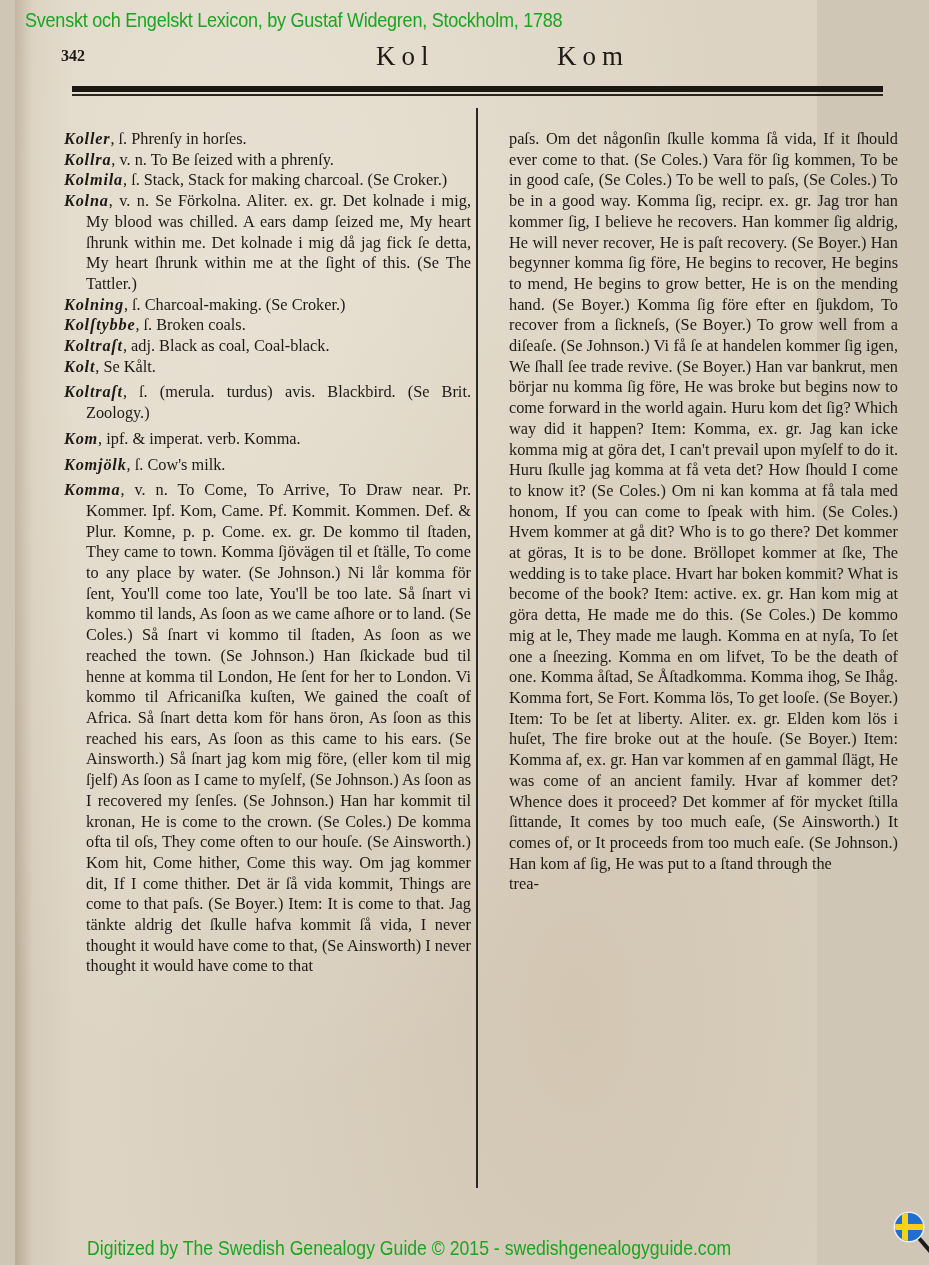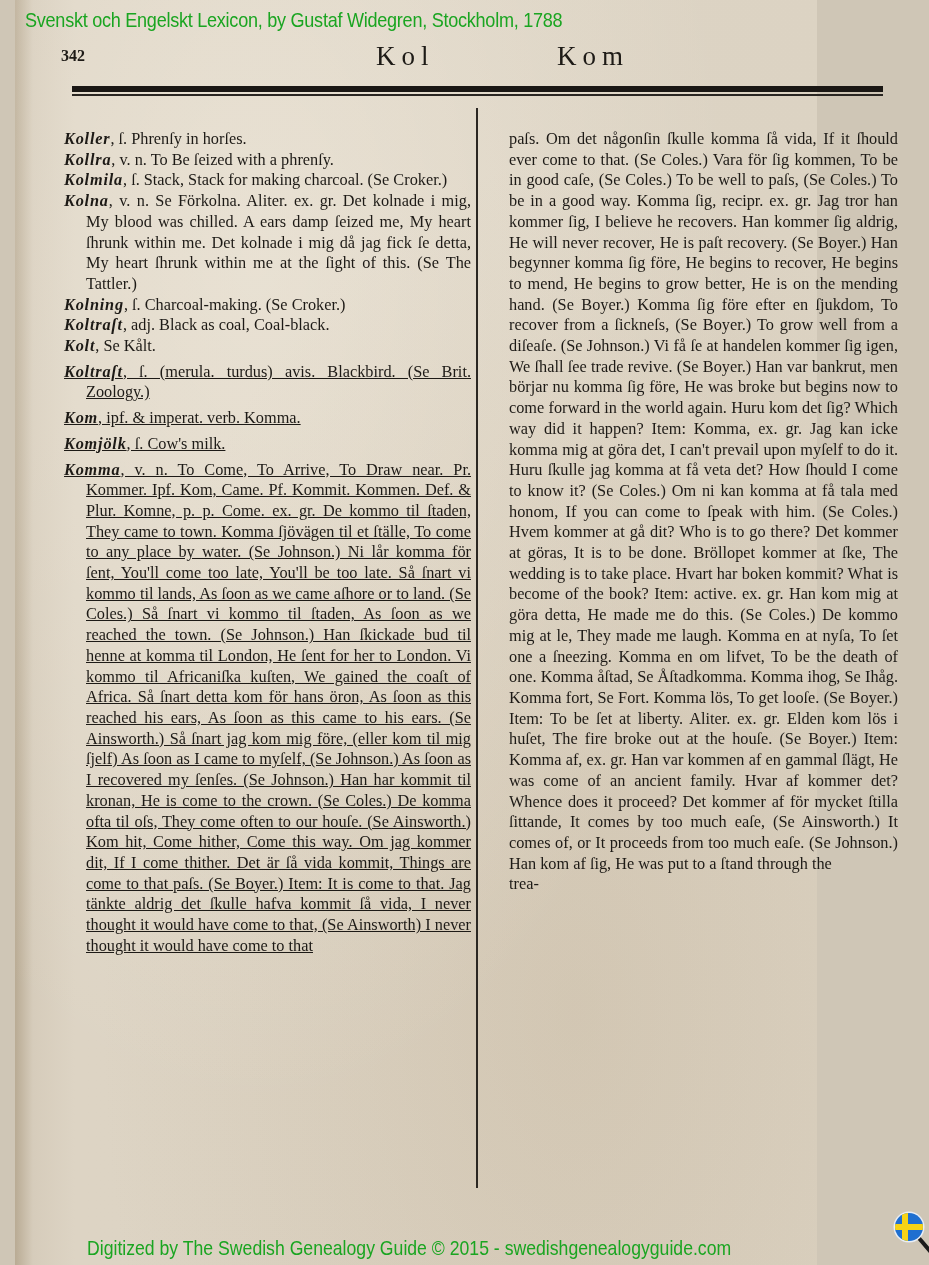--- a/index.html
+++ b/index.html
@@ -41,21 +41,21 @@
       background: #2b2722;
     }
     .column {
       position: absolute; top: 102px; font-size: 16.3px; line-height: 20.7px;
       text-align: justify;
       margin-top: 27px;
     }
     .col-left { left: 49px; width: 407px; }
     .col-right { left: 494px; width: 389px; }
     .entry { margin: 0 0 0 22px; text-indent: -22px; }
-    .entry.gap { margin-top: 5px; text-decoration: underline; }
+    .entry.gap { margin-top: 5px; }
     .cont { margin: 0; }
     .hw { font-style: italic; font-weight: bold; letter-spacing: 0.8px; }
     .catchword { text-align: left; margin: 0; }
     .footer {
       position: absolute; left: 72px; top: 1236px;
       font-family: "Liberation Sans", "DejaVu Sans", sans-serif;
       font-size: 21px; color: #1aa521; white-space: nowrap;
       transform: scaleX(0.84); transform-origin: left top;
     }
     .logo {
@@ -77,20 +77,21 @@
   <div class="rule rule-thin"></div>
 
   <div class="col-divider"></div>
 
   <div class="column col-left">
     <p class="entry"><span class="hw">Koller</span><span>, ſ. Phrenſy in horſes.</span></p>
     <p class="entry"><span class="hw">Kollra</span><span>, v. n. To Be ſeized with a phrenſy.</span></p>
     <p class="entry"><span class="hw">Kolmila</span><span>, ſ. Stack, Stack for making charcoal. (Se Croker.)</span></p>
     <p class="entry"><span class="hw">Kolna</span><span>, v. n. Se Förkolna. Aliter. ex. gr. Det kolnade i mig, My blood was chilled. A ears damp ſeized me, My heart ſhrunk within me. Det kolnade i mig då jag fick ſe detta, My heart ſhrunk within me at the ſight of this. (Se The Tattler.)</span></p>
     <p class="entry"><span class="hw">Kolning</span><span>, ſ. Charcoal-making. (Se Croker.)</span></p>
+    <p class="entry"><span class="hw">Kolſtybbe</span><span>, ſ. Broken coals.</span></p>
     <p class="entry"><span class="hw">Koltraſt</span><span>, adj. Black as coal, Coal-black.</span></p>
     <p class="entry"><span class="hw">Kolt</span><span>, Se Kålt.</span></p>
     <p class="entry gap"><span class="hw">Koltraſt</span><span>, ſ. (merula. turdus) avis. Blackbird. (Se Brit. Zoology.)</span></p>
     <p class="entry gap"><span class="hw">Kom</span><span>, ipf. &amp; imperat. verb. Komma.</span></p>
     <p class="entry gap"><span class="hw">Komjölk</span><span>, ſ. Cow's milk.</span></p>
     <p class="entry gap"><span class="hw">Komma</span><span>, v. n. To Come, To Arrive, To Draw near. Pr. Kommer. Ipf. Kom, Came. Pf. Kommit. Kommen. Def. &amp; Plur. Komne, p. p. Come. ex. gr. De kommo til ſtaden, They came to town. Komma ſjövägen til et ſtälle, To come to any place by water. (Se Johnson.) Ni lår komma för ſent, You'll come too late, You'll be too late. Så ſnart vi kommo til lands, As ſoon as we came aſhore or to land. (Se Coles.) Så ſnart vi kommo til ſtaden, As ſoon as we reached the town. (Se Johnson.) Han ſkickade bud til henne at komma til London, He ſent for her to London. Vi kommo til Africaniſka kuſten, We gained the coaſt of Africa. Så ſnart detta kom för hans öron, As ſoon as this reached his ears, As ſoon as this came to his ears. (Se Ainsworth.) Så ſnart jag kom mig före, (eller kom til mig ſjelf) As ſoon as I came to myſelf, (Se Johnson.) As ſoon as I recovered my ſenſes. (Se Johnson.) Han har kommit til kronan, He is come to the crown. (Se Coles.) De komma ofta til oſs, They come often to our houſe. (Se Ainsworth.) Kom hit, Come hither, Come this way. Om jag kommer dit, If I come thither. Det är ſå vida kommit, Things are come to that paſs. (Se Boyer.) Item: It is come to that. Jag tänkte aldrig det ſkulle hafva kommit ſå vida, I never thought it would have come to that, (Se Ainsworth) I never thought it would have come to that</span></p>
   </div>
 
   <div class="column col-right">
     <p class="cont">paſs. Om det någonſin ſkulle komma ſå vida, If it ſhould ever come to that. (Se Coles.) Vara för ſig kommen, To be in good caſe, (Se Coles.) To be well to paſs, (Se Coles.) To be in a good way. Komma ſig, recipr. ex. gr. Jag tror han kommer ſig, I believe he recovers. Han kommer ſig aldrig, He will never recover, He is paſt recovery. (Se Boyer.) Han begynner komma ſig före, He begins to recover, He begins to mend, He begins to grow better, He is on the mending hand. (Se Boyer.) Komma ſig före efter en ſjukdom, To recover from a ſickneſs, (Se Boyer.) To grow well from a diſeaſe. (Se Johnson.) Vi få ſe at handelen kommer ſig igen, We ſhall ſee trade revive. (Se Boyer.) Han var bankrut, men börjar nu komma ſig före, He was broke but begins now to come forward in the world again. Huru kom det ſig? Which way did it happen? Item: Komma, ex. gr. Jag kan icke komma mig at göra det, I can't prevail upon myſelf to do it. Huru ſkulle jag komma at få veta det? How ſhould I come to know it? (Se Coles.) Om ni kan komma at få tala med honom, If you can come to ſpeak with him. (Se Coles.) Hvem kommer at gå dit? Who is to go there? Det kommer at göras, It is to be done. Bröllopet kommer at ſke, The wedding is to take place. Hvart har boken kommit? What is become of the book? Item: active. ex. gr. Han kom mig at göra detta, He made me do this. (Se Coles.) De kommo mig at le, They made me laugh. Komma en at nyſa, To ſet one a ſneezing. Komma en om lifvet, To be the death of one. Komma åſtad, Se Åſtadkomma. Komma ihog, Se Ihåg. Komma fort, Se Fort. Komma lös, To get looſe. (Se Boyer.) Item: To be ſet at liberty. Aliter. ex. gr. Elden kom lös i huſet, The fire broke out at the houſe. (Se Boyer.) Item: Komma af, ex. gr. Han var kommen af en gammal ſlägt, He was come of an ancient family. Hvar af kommer det? Whence does it proceed? Det kommer af för mycket ſtilla ſittande, It comes by too much eaſe, (Se Ainsworth.) It comes of, or It proceeds from too much eaſe. (Se Johnson.) Han kom af ſig, He was put to a ſtand through the</p>

